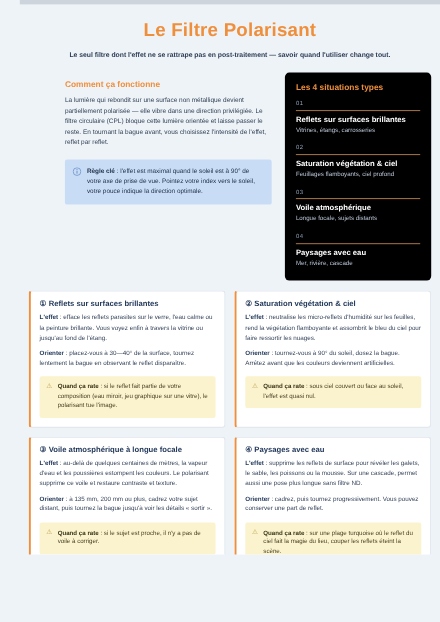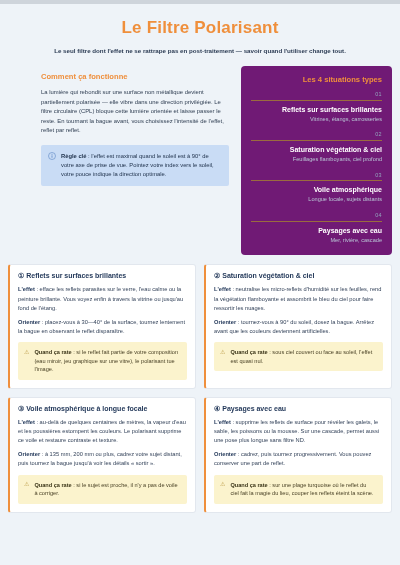--- a/index.html
+++ b/index.html
@@ -6,23 +6,24 @@
   html, body {
     width: 400px;
     height: 565px;
     background: #eef3f8;
     font-family: "Liberation Sans", sans-serif;
     -webkit-font-smoothing: antialiased;
   }
   .page {
     position: relative;
     width: 400px;
-    height: 565px;
+    height: 504px;
     background: #eef3f8;
     overflow: hidden;
+    padding-left: 18px;
   }
   .topbar {
     height: 4px;
     width: 100%;
     background: #ced4db;
   }
 
   
   .header {
     padding: 14px 18px 10px 18px;
@@ -92,25 +93,24 @@
   .callout .ico svg { display: block; }
   .callout .txt {
     font-size: 5.8px;
     line-height: 1.58;
     color: #22344e;
   }
   .callout .txt b { font-weight: bold; }
 
   
   .panel {
-    background: #701a75;
+    background: #000000;
     border-radius: 4px;
     padding: 9px 10px 11px 10px;
     color: #ffffff;
-    text-align: right;
   }
   .panel-title {
     font-size: 7.6px;
     font-weight: bold;
     color: #ef8f3c;
     margin-bottom: 7px;
   }
   .sit-num {
     font-size: 5.4px;
     color: #93a4bd;

